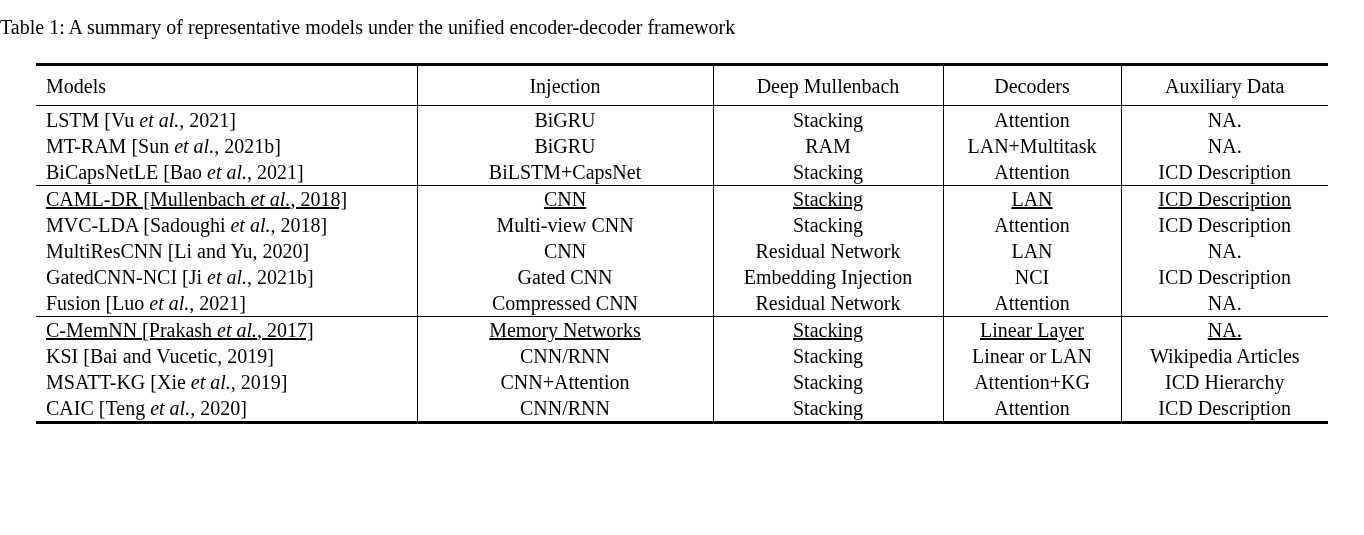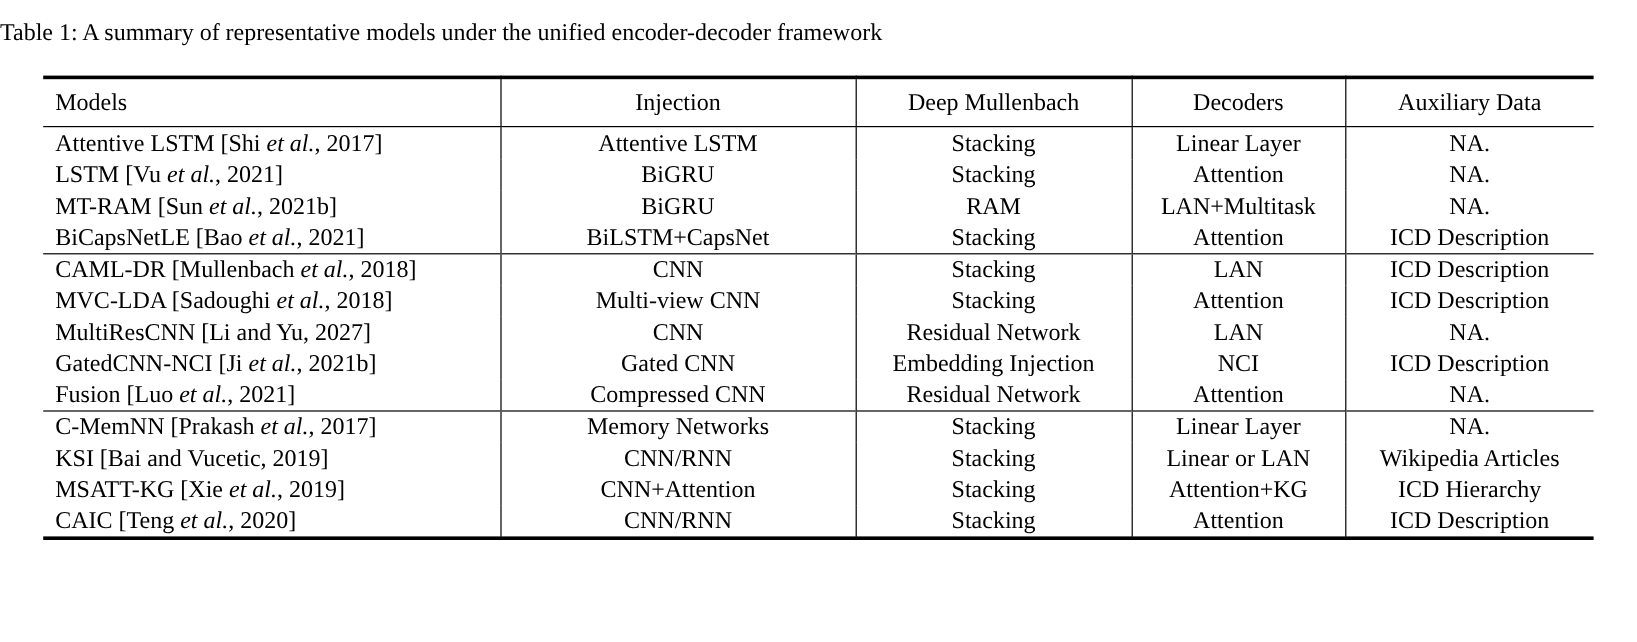--- a/index.html
+++ b/index.html
@@ -43,21 +43,21 @@
     text-align: left;
     padding-left: 10px;
   }
   .vline { border-right: 1.5px solid #000; }
   thead th {
     padding-top: 7px;
     padding-bottom: 6px;
     border-bottom: 1.5px solid #000;
   }
   tbody tr:first-child td { padding-top: 1px; }
-  tbody tr.group-start td { border-top: 1.5px solid #000; }
+  tbody tr.group-start td { border-top: 1.5px solid #000; text-decoration: underline; }
   i.etal { font-style: italic; }
 </style>
 </head>
 <body>
 
 <div class="page">
   <div class="caption">Table 1: A summary of representative models under the unified encoder-decoder framework</div>
 
   <table class="summary">
     <colgroup>
@@ -70,27 +70,20 @@
     <thead>
       <tr>
         <th class="models-col vline">Models</th>
         <th class="vline">Injection</th>
         <th class="vline">Deep Mullenbach</th>
         <th class="vline">Decoders</th>
         <th>Auxiliary Data</th>
       </tr>
     </thead>
     <tbody>
-        <tr>
-    <td class="models-col vline"><span>Attentive LSTM [Shi </span><i class="etal">et al.</i><span>, 2017]</span></td>
-    <td class="vline">Attentive LSTM</td>
-    <td class="vline">Stacking</td>
-    <td class="vline">Linear Layer</td>
-    <td>NA.</td>
-  </tr>
         <tr>
     <td class="models-col vline"><span>LSTM [Vu </span><i class="etal">et al.</i><span>, 2021]</span></td>
     <td class="vline">BiGRU</td>
     <td class="vline">Stacking</td>
     <td class="vline">Attention</td>
     <td>NA.</td>
   </tr>
         <tr>
     <td class="models-col vline"><span>MT-RAM [Sun </span><i class="etal">et al.</i><span>, 2021b]</span></td>
     <td class="vline">BiGRU</td>
@@ -113,21 +106,21 @@
     <td>ICD Description</td>
   </tr>
         <tr>
     <td class="models-col vline"><span>MVC-LDA [Sadoughi </span><i class="etal">et al.</i><span>, 2018]</span></td>
     <td class="vline">Multi-view CNN</td>
     <td class="vline">Stacking</td>
     <td class="vline">Attention</td>
     <td>ICD Description</td>
   </tr>
         <tr>
-    <td class="models-col vline"><span>MultiResCNN [Li and Yu, 2027]</span><i class="etal"></i><span></span></td>
+    <td class="models-col vline"><span>MultiResCNN [Li and Yu, 2020]</span><i class="etal"></i><span></span></td>
     <td class="vline">CNN</td>
     <td class="vline">Residual Network</td>
     <td class="vline">LAN</td>
     <td>NA.</td>
   </tr>
         <tr>
     <td class="models-col vline"><span>GatedCNN-NCI [Ji </span><i class="etal">et al.</i><span>, 2021b]</span></td>
     <td class="vline">Gated CNN</td>
     <td class="vline">Embedding Injection</td>
     <td class="vline">NCI</td>

